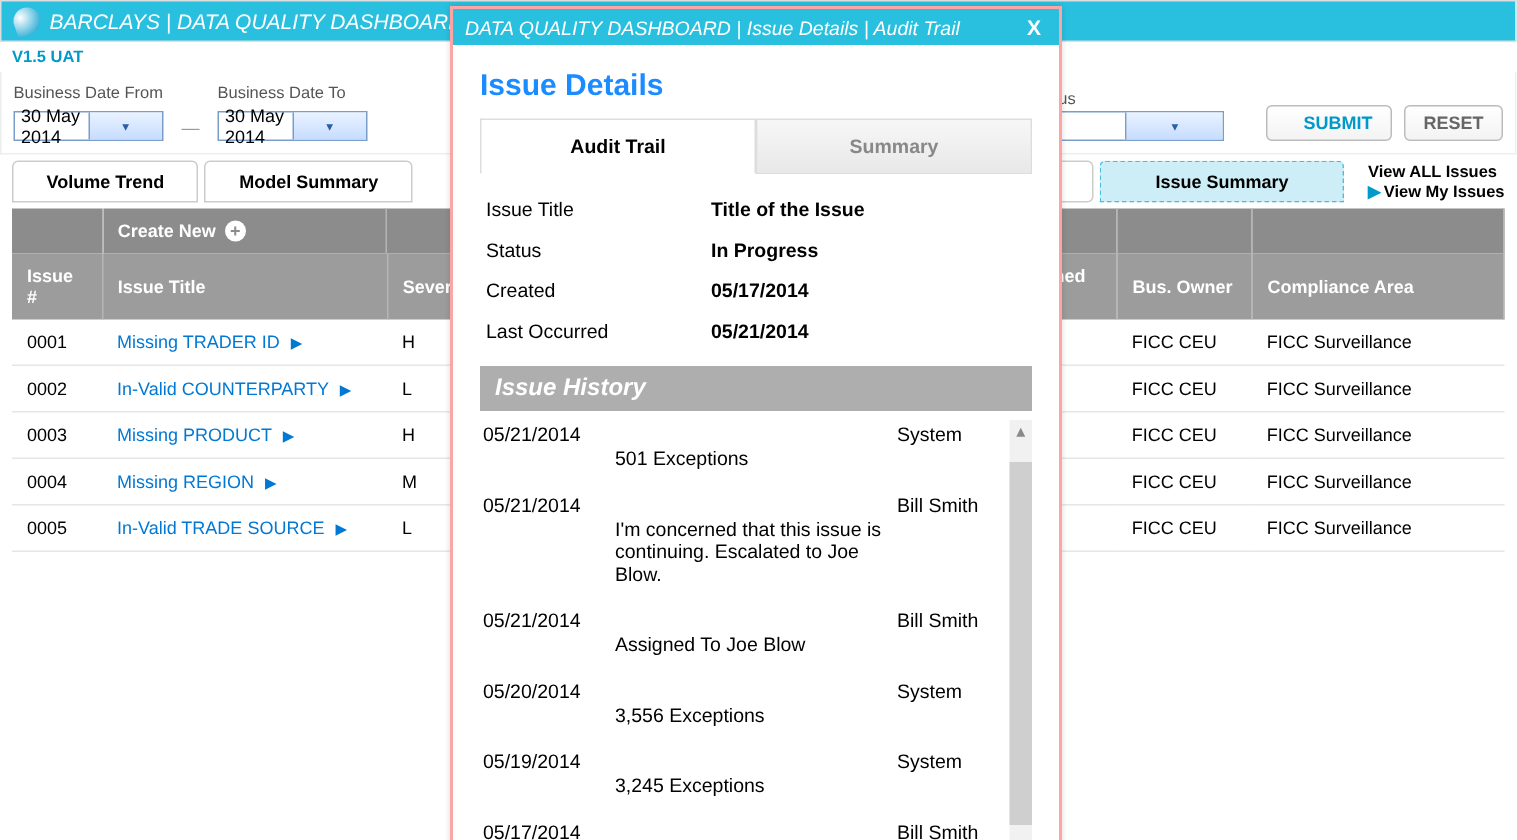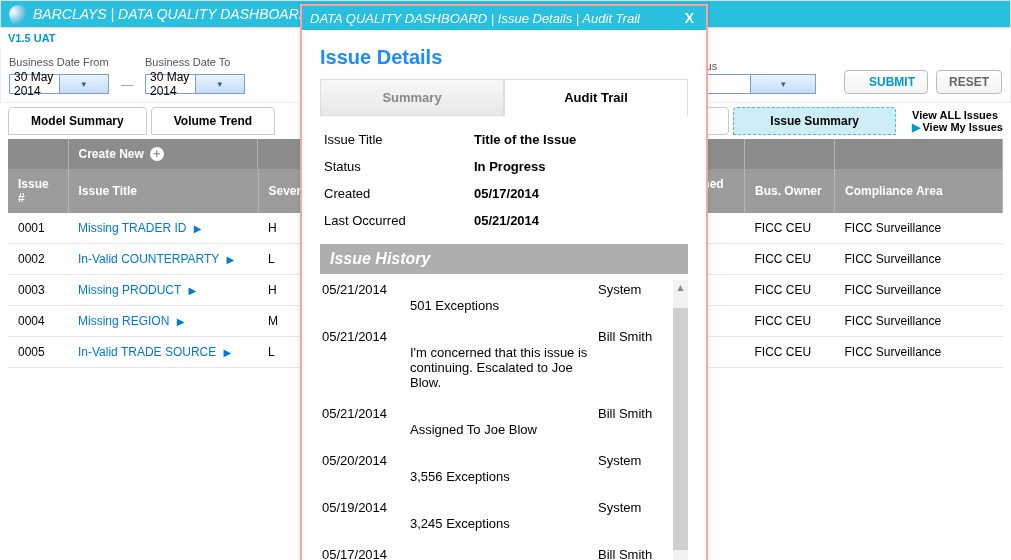--- a/index.html
+++ b/index.html
@@ -183,22 +183,22 @@
     <div class="selectctl" style="min-width:130px;">
       <span>All</span>
       <span class="dd-btn">▾</span>
     </div>
   </div>
   <button class="btn submit">SUBMIT</button>
   <button class="btn reset">RESET</button>
 </div>
 
 <div class="viewrow">
+  <div class="tab">Volume Trend</div>
   <div class="tab">Model Summary</div>
-  <div class="tab">Volume Trend</div>
   <div class="spacer"></div>
   <div class="tab mid" style="border-radius:4px;">...ry</div>
   <div class="tab issue mid">Issue Summary</div>
   <div class="sidelinks">
     <span class="lnk"><span>View ALL Issues</span></span>
     <span class="lnk"><span class="tri">▶</span><span>View My Issues</span></span>
   </div>
 </div>
 
 <table class="issues">
@@ -268,22 +268,22 @@
 </table>
 
 <div class="modal">
   <div class="modal-titlebar">
     <span>DATA QUALITY DASHBOARD | Issue Details | Audit Trail</span>
     <span class="modal-close">X</span>
   </div>
   <div class="modal-body">
     <div class="modal-h1">Issue Details</div>
     <div class="modal-tabs">
+      <div class="mtab active">Audit Trail</div>
       <div class="mtab">Summary</div>
-      <div class="mtab active">Audit Trail</div>
     </div>
     <div style="padding:10px 4px 4px;">
       <div class="kv">
           <div class="k">Issue Title</div>
           <div class="v">Title of the Issue</div>
         </div>
       <div class="kv">
           <div class="k">Status</div>
           <div class="v">In Progress</div>
         </div>

